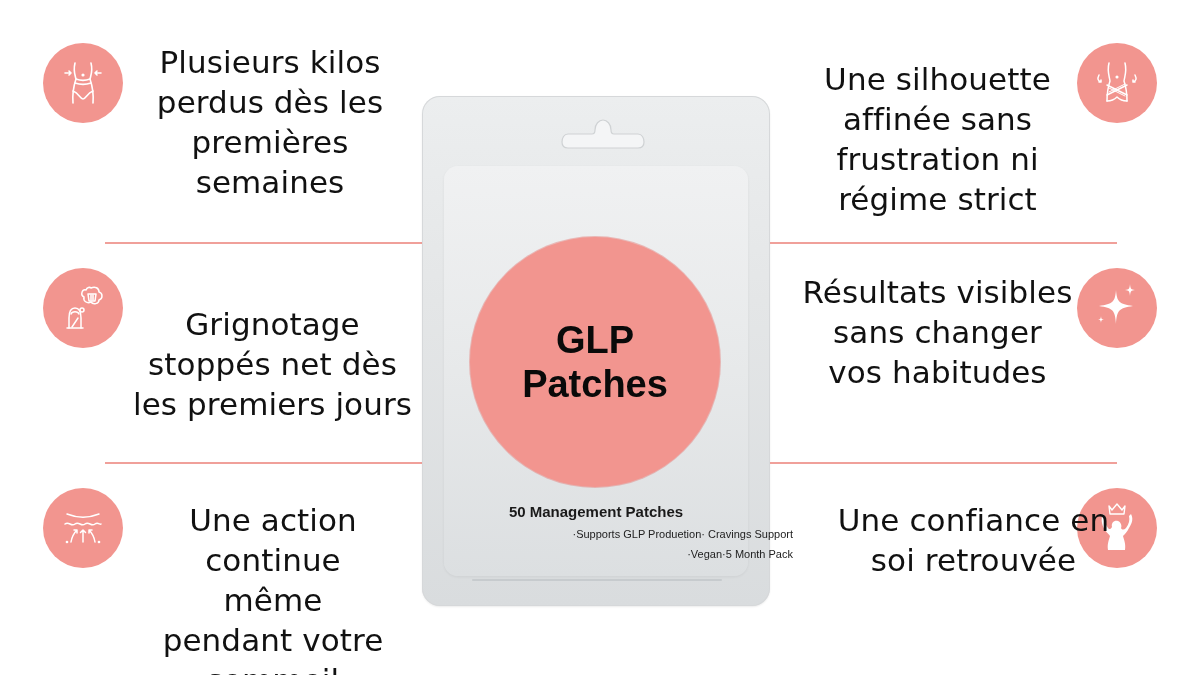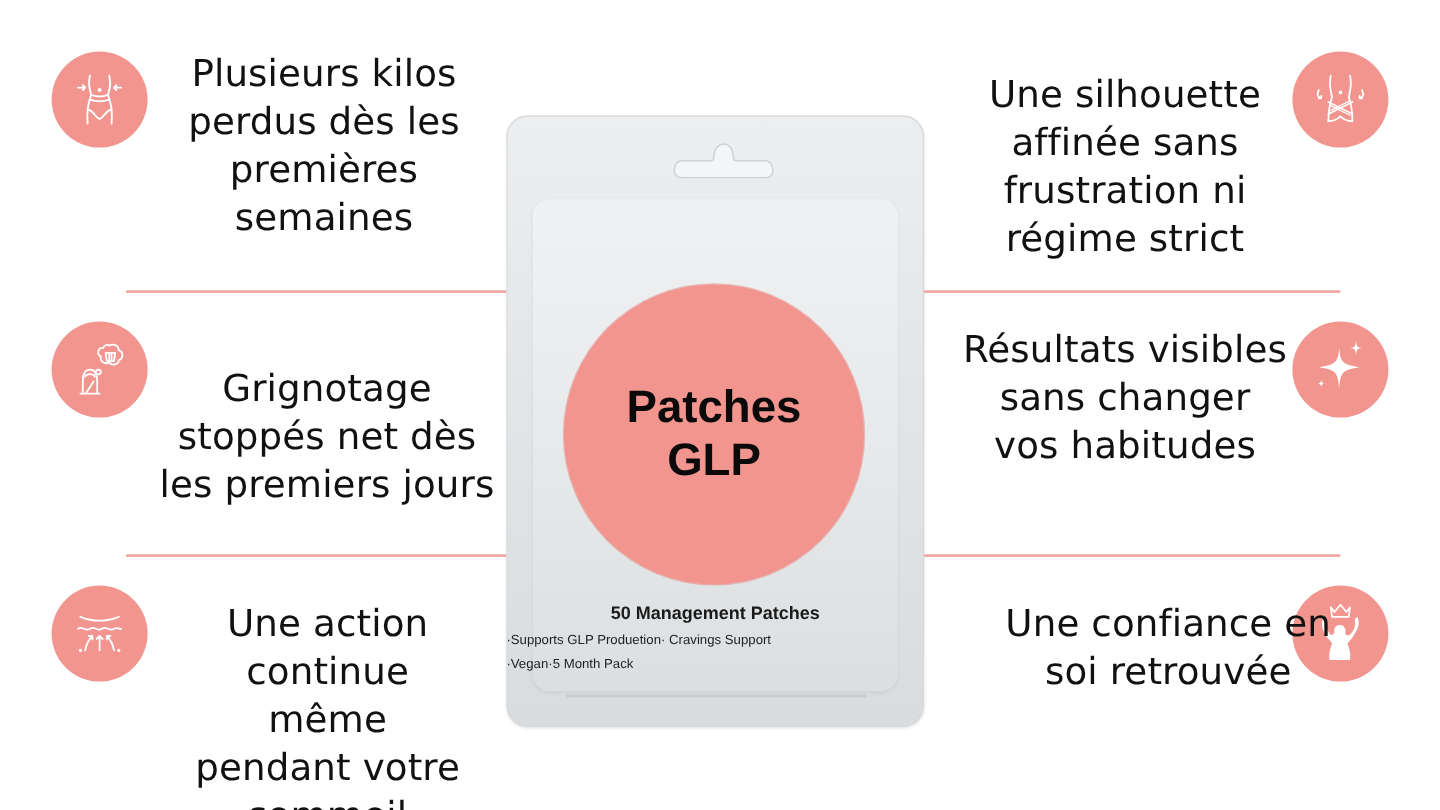--- a/index.html
+++ b/index.html
@@ -47,21 +47,21 @@
     }
     .brand-title {
       font-family: "Liberation Sans", sans-serif; font-weight: 700; font-size: 38px;
       line-height: 44px; color: #0a0a0a; text-align: center;
     }
     .pack-count {
       position: absolute; left: 0; width: 348px; top: 407px; text-align: center;
       font-family: "Liberation Sans", sans-serif; font-weight: 700; font-size: 15px; color: #1a1a1a;
     }
     .pack-features {
-      position: absolute; left: 0; width: 371px; text-align: left;
+      position: absolute; left: 0; width: 371px; text-align: right;
       font-family: "Liberation Sans", sans-serif; font-size: 11px; color: #222222;
     }
   </style>
 </head>
 <body>
 
 <div class="icon-circle" style="left:43px;top:43px;">
   <svg viewBox="0 0 56 56" fill="none" stroke="#fff" stroke-width="1.6" stroke-linecap="round" stroke-linejoin="round">
     <path d="M20 8 C18 16 20 20 21 24 C19 30 17 36 18 48"></path>
     <path d="M36 8 C38 16 36 20 35 24 C37 30 39 36 38 48"></path>
@@ -114,22 +114,22 @@
 pendant votre
 sommeil</div>
 
 <div class="package">
   <svg class="hang-hole" viewBox="0 0 86 32">
     <path d="M8 16 C4 16 2 20 2 24 C2 28 4 30 8 30 H78 C82 30 84 28 84 24 C84 20 82 16 78 16 H54 C52 16 51 14 51 12 C51 6 47 2 43 2 C39 2 35 6 35 12 C35 14 34 16 32 16 Z" fill="#f4f5f6" stroke="#cfd2d4" stroke-width="1.2"></path>
   </svg>
   <div class="inner-pouch"></div>
   <div class="pouch-bottom-edge"></div>
   <div class="brand-circle">
+    <div class="brand-title">GLP</div>
     <div class="brand-title">Patches</div>
-    <div class="brand-title">GLP</div>
   </div>
   <div class="pack-count">50 Management Patches</div>
   <div class="pack-features" style="top:432px;">·Supports GLP Produetion· Cravings Support</div>
   <div class="pack-features" style="top:452px;">·Vegan·5 Month Pack</div>
 </div>
 
 <div class="icon-circle" style="left:1077px;top:43px;">
   <svg viewBox="0 0 56 56" fill="none" stroke="#fff" stroke-width="1.5" stroke-linecap="round" stroke-linejoin="round">
     <path d="M20 8 C18 16 20 20 21 26 C19 32 18 38 18 46"></path>
     <path d="M36 8 C38 16 36 20 35 26 C37 32 38 38 38 46"></path>

